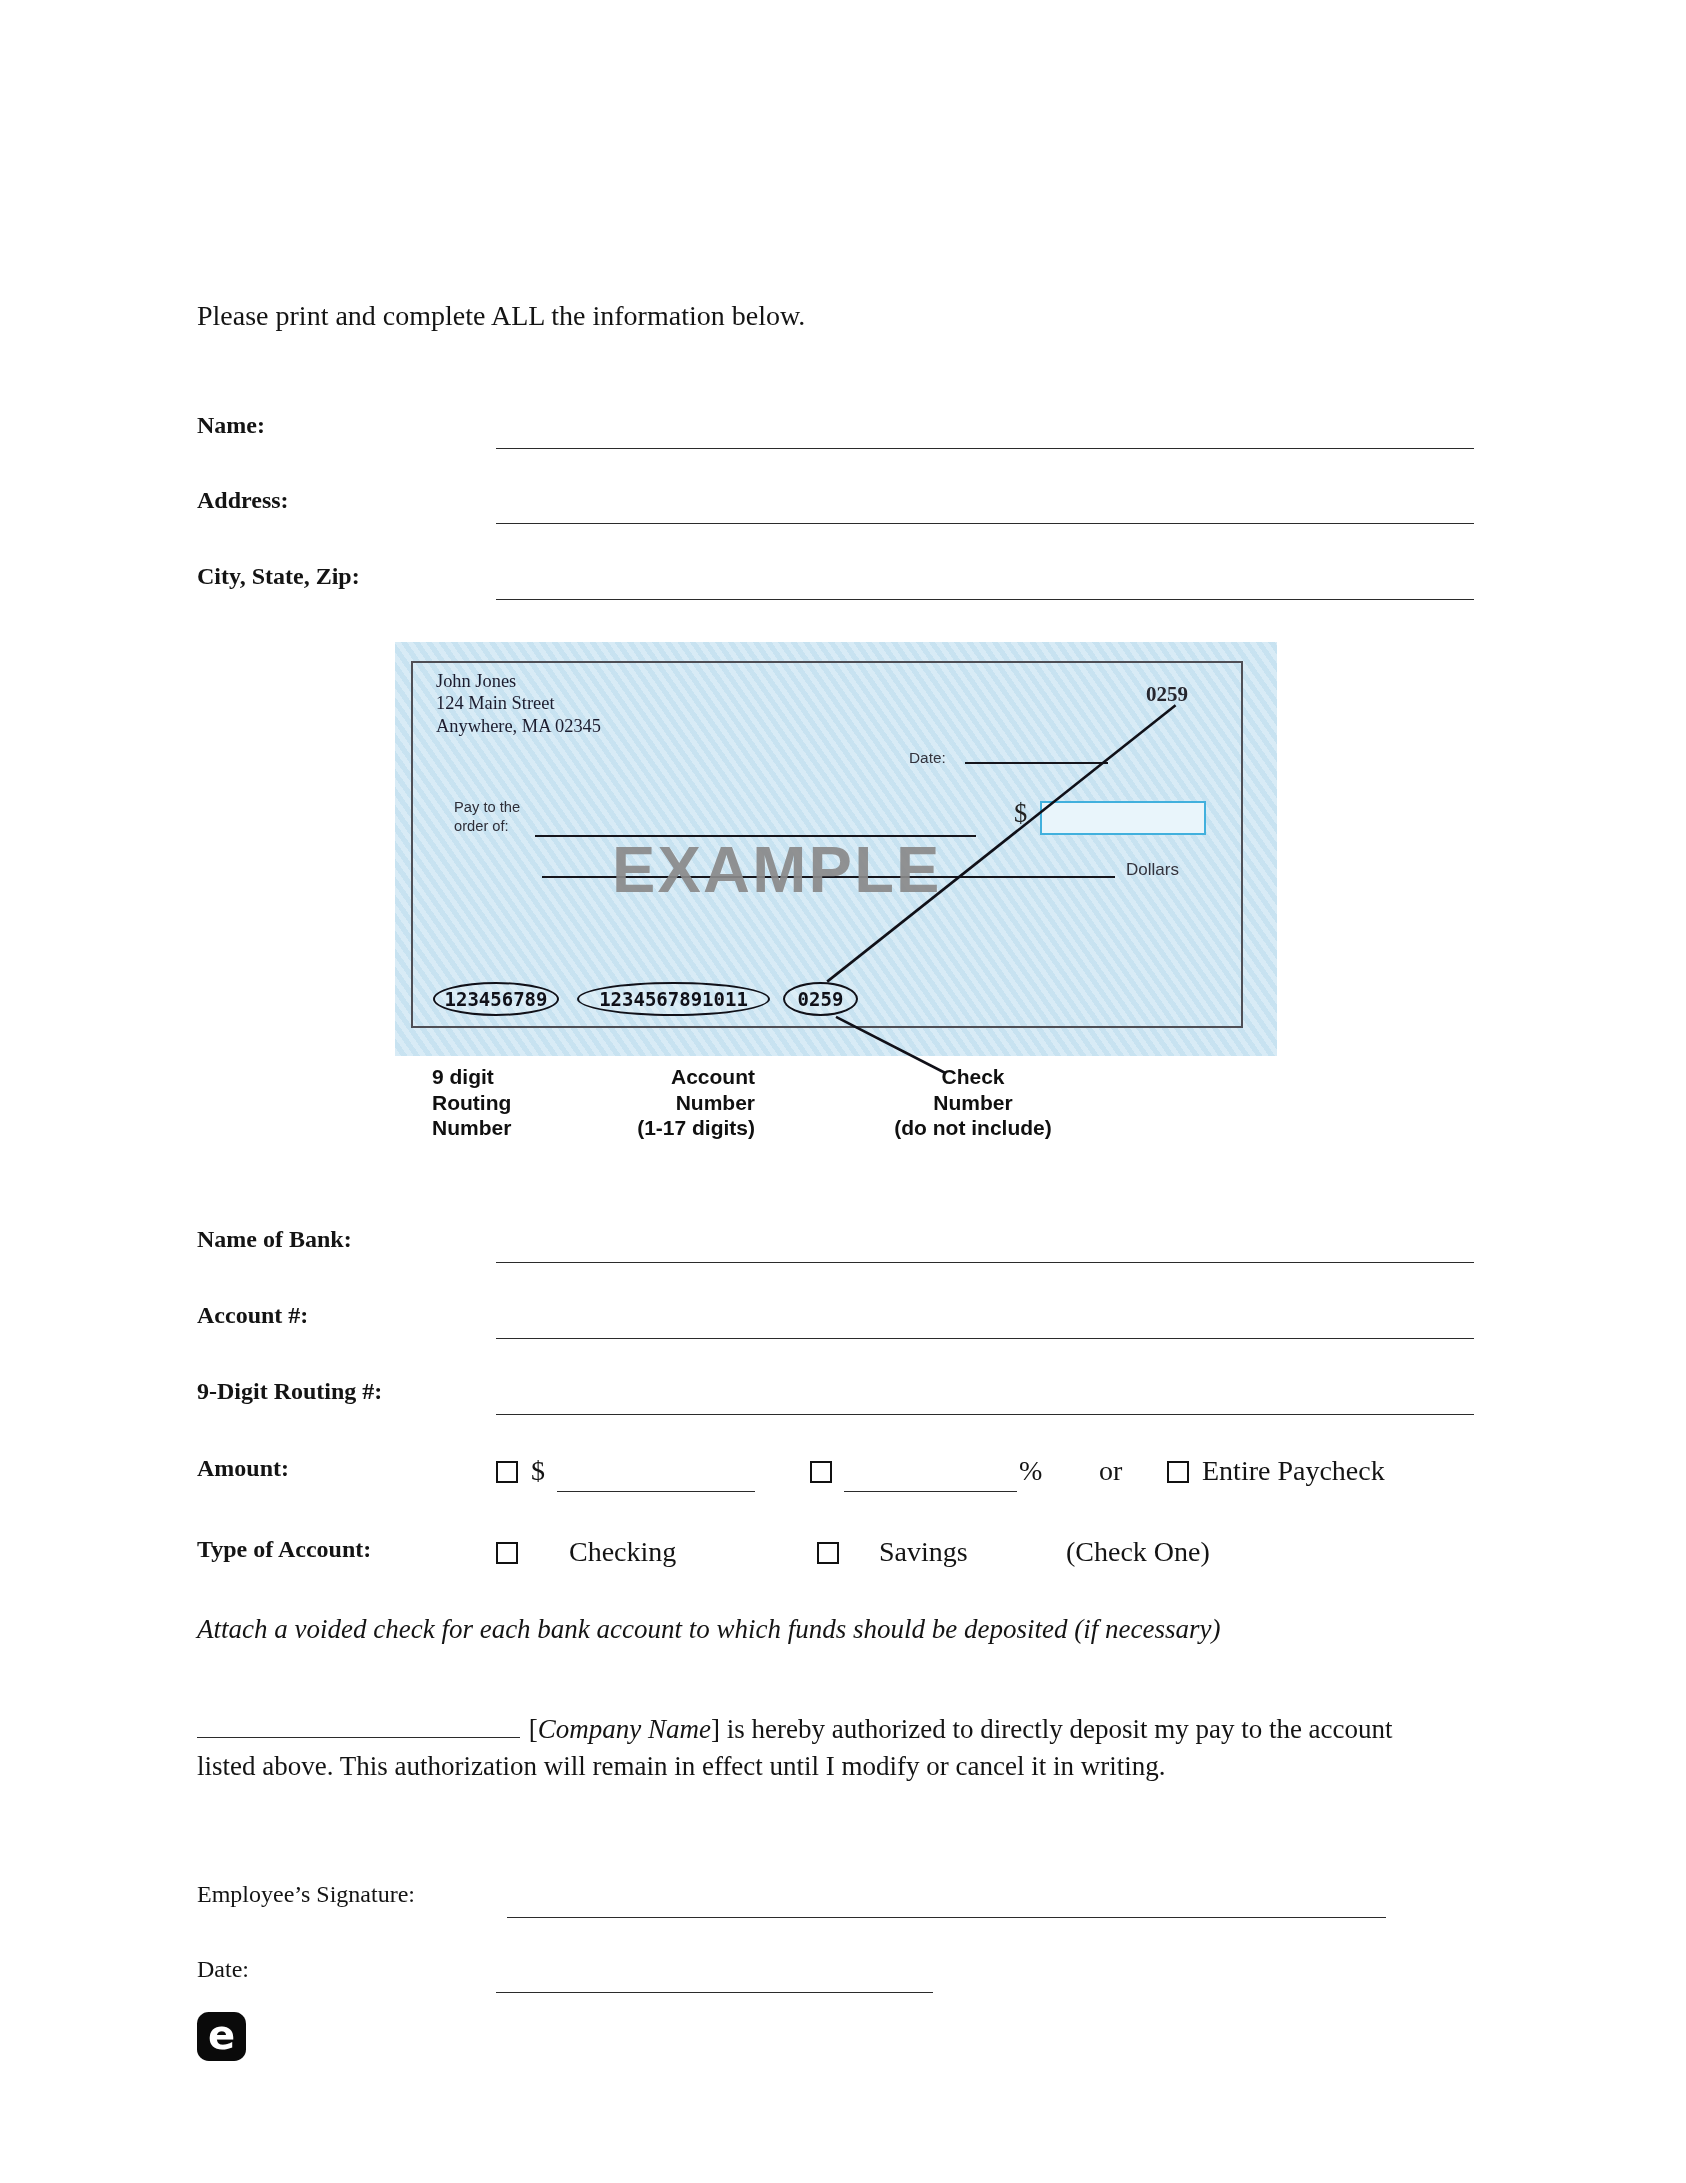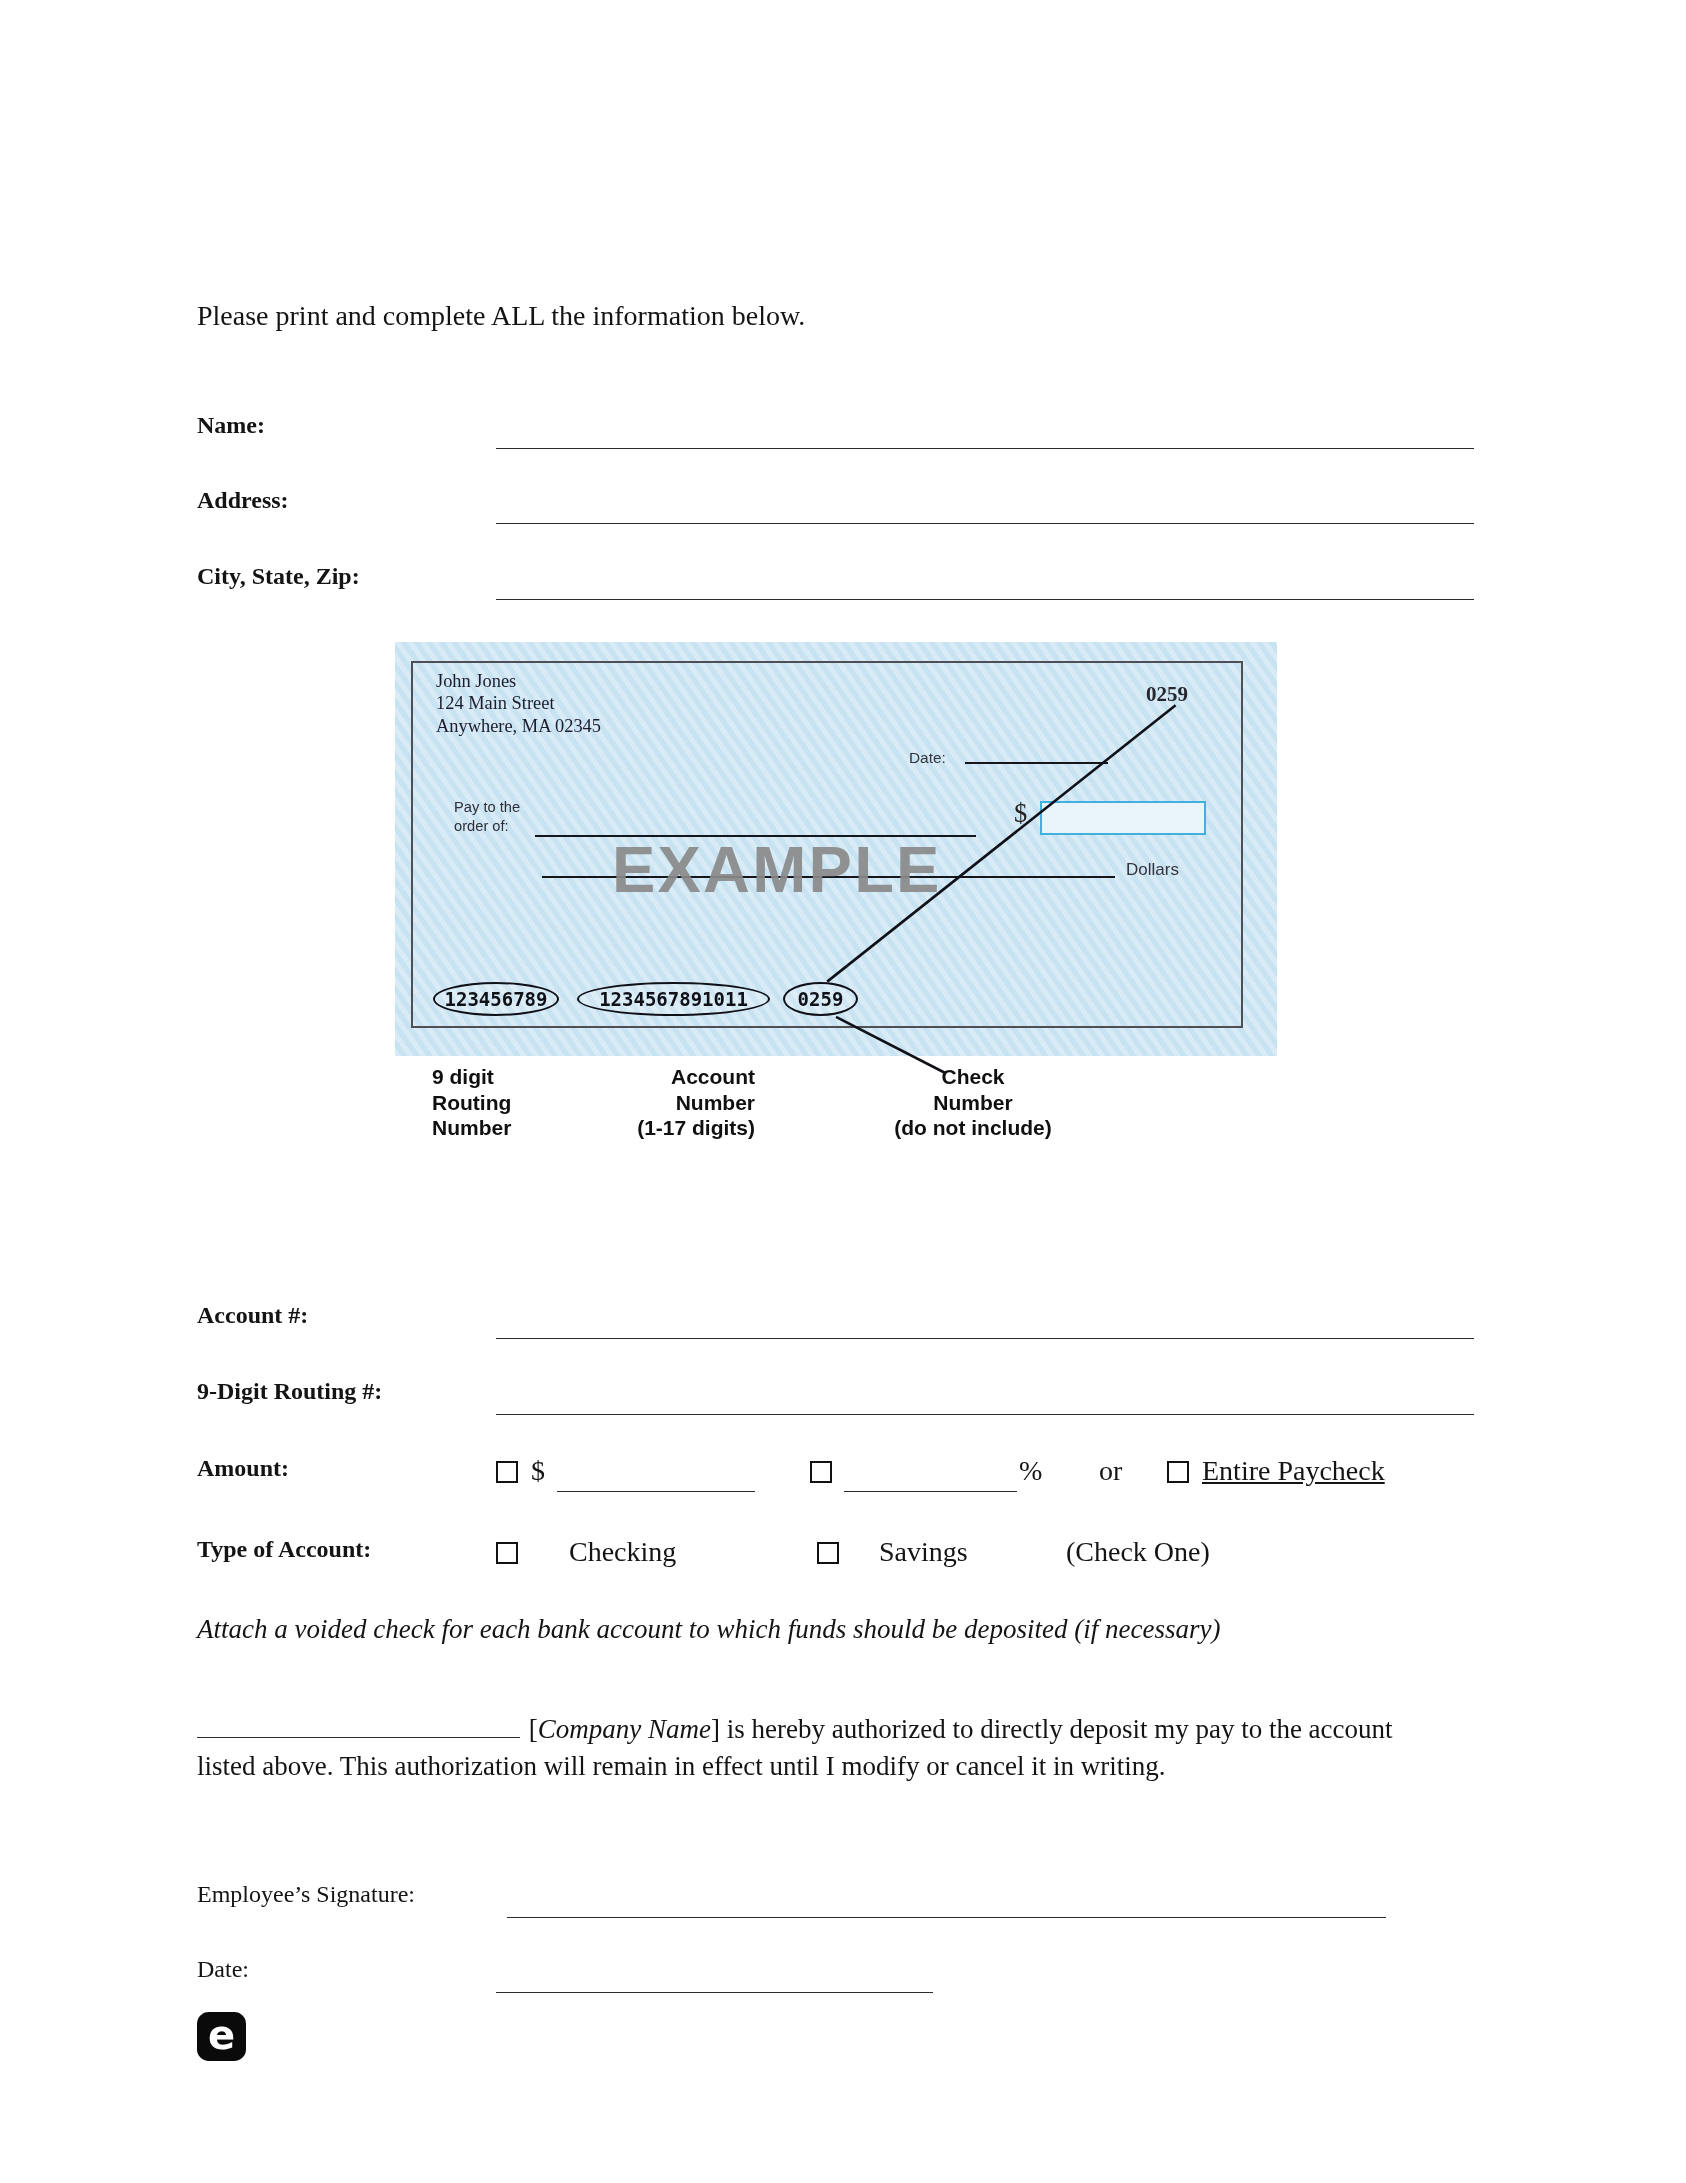--- a/index.html
+++ b/index.html
@@ -177,40 +177,44 @@
       <div>Number</div>
       <div>(do not include)</div>
     </div>
 
     <svg class="pointer-svg" viewBox="0 0 1200 740" xmlns="http://www.w3.org/2000/svg">
       <line x1="1062" y1="86" x2="588" y2="462" stroke="#101018" stroke-width="3.5"></line>
       <line x1="748" y1="586" x2="600" y2="510" stroke="#101018" stroke-width="3.5"></line>
     </svg>
   </div>
 
+  <div class="row" id="row-bank">
+    <span class="lbl">Name of Bank:</span>
+    <span class="fill-line std-line"></span>
+  </div>
   <div class="row" id="row-acct">
     <span class="lbl">Account #:</span>
     <span class="fill-line std-line"></span>
   </div>
   <div class="row" id="row-route">
     <span class="lbl">9-Digit Routing #:</span>
     <span class="fill-line std-line"></span>
   </div>
 
   <div class="row" id="row-amount">
     <span class="lbl">Amount:</span>
     <span class="checkbox" style="left:496px;"></span>
     <span class="inline-txt" style="left:531px;">$</span>
     <span class="fill-line" style="left:557px; width:198px;"></span>
     <span class="checkbox" style="left:810px;"></span>
     <span class="fill-line" style="left:844px; width:173px;"></span>
     <span class="inline-txt" style="left:1019px;">%</span>
     <span class="inline-txt" style="left:1099px;">or</span>
     <span class="checkbox" style="left:1167px;"></span>
-    <span class="inline-txt" style="left:1202px;text-decoration:underline;">Entire Paycheck</span>
+    <span class="inline-txt" style="left:1202px;">Entire Paycheck</span>
   </div>
 
   <div class="row" id="row-type">
     <span class="lbl">Type of Account:</span>
     <span class="checkbox" style="left:496px;"></span>
     <span class="inline-txt" style="left:569px;">Checking</span>
     <span class="checkbox" style="left:817px;"></span>
     <span class="inline-txt" style="left:879px;">Savings</span>
     <span class="inline-txt" style="left:1066px;">(Check One)</span>
   </div>

